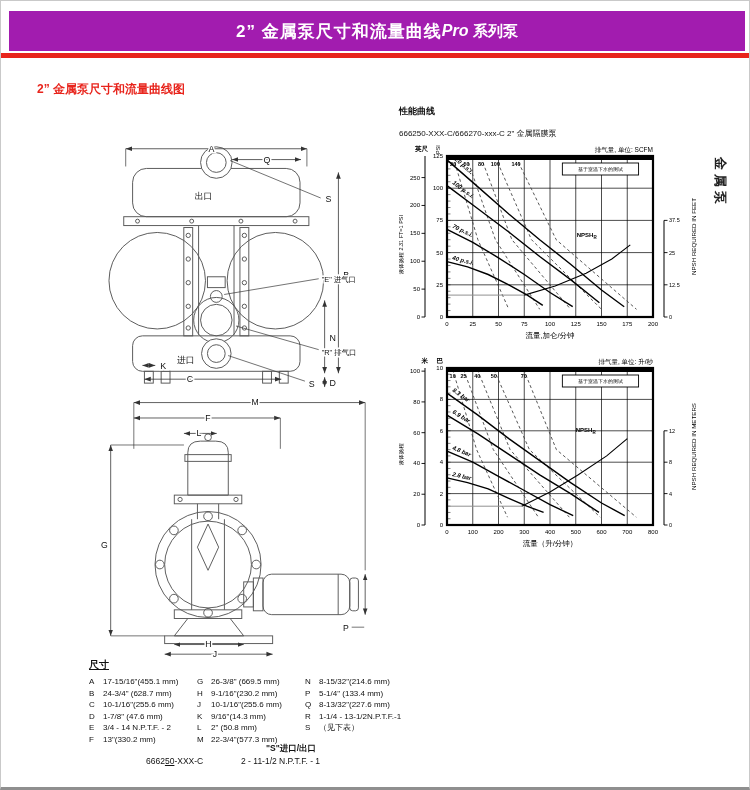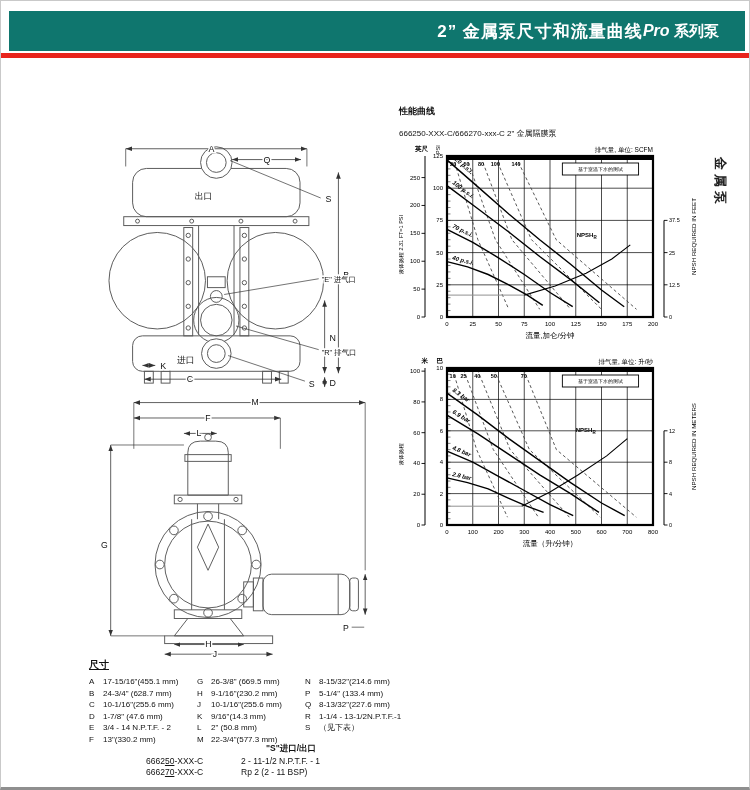--- a/index.html
+++ b/index.html
@@ -1,20 +1,20 @@
 <!DOCTYPE html>
 <html><head>
 <meta charset="utf-8">
 <style>
   html,body{margin:0;padding:0;background:#e8e8e8;}
   .page{position:relative;width:750px;height:790px;background:#fff;overflow:hidden;
         font-family:"Liberation Sans","DejaVu Sans",sans-serif;color:#111;
         border:1px solid #c9c9c9;border-bottom:3px solid #8f8f8f;box-sizing:border-box;}
-  .hdr{position:absolute;left:8px;right:4px;top:10px;height:40px;background:#0f766e;
-       display:flex;align-items:center;justify-content:flex-end;padding:0 26px;box-sizing:border-box;}
+  .hdr{position:absolute;left:8px;right:4px;top:10px;height:40px;background:#a21caf;
+       display:flex;align-items:center;justify-content:center;padding:0 26px;box-sizing:border-box;}
   .hdr .lt{color:#fff;font-weight:bold;font-size:17px;letter-spacing:1px;}
   .hdr .rt{color:#fff;font-weight:bold;}
   .hdr .rt .pro{font-size:16px;font-style:italic;}
   .hdr .rt .sfx{font-size:15px;margin-top:12px;}
   .redbar{position:absolute;left:0;right:0;top:52px;height:5px;background:#e8241c;}
   .subtitle{position:absolute;left:36px;top:80px;color:#e8241c;font-weight:bold;font-size:12px;}
   .sidetab{position:absolute;left:728px;top:156px;transform:rotate(90deg);transform-origin:0 0;
            font-weight:bold;font-size:13px;letter-spacing:4px;color:#222;white-space:nowrap;}
   .fv{position:absolute;left:85px;top:132px;}
   .sv{position:absolute;left:85px;top:390px;}
@@ -46,20 +46,21 @@
 
   <div class="hdr">
     <span class="lt">2” 金属泵尺寸和流量曲线</span>
     <span class="rt">
       <span class="pro">Pro</span>
       <span class="sfx">系列泵</span>
     </span>
   </div>
   <div class="redbar"></div>
 
+  <div class="subtitle">2” 金属泵尺寸和流量曲线图</div>
 
   <div class="sidetab">金属泵</div>
 
   <svg class="fv" width="300" height="258" viewBox="0 0 300 262">
     <defs>
       <marker id="af" markerWidth="9" markerHeight="8" refX="8" refY="4" orient="auto-start-reverse">
         <path d="M0,1 L8,4 L0,7 z" fill="#333"></path>
       </marker>
     </defs>
     <g class="mach">
@@ -491,20 +492,16 @@
     </div>
   </div>
 
   <div class="inlet">
     <div class="ih">"S"进口/出口</div>
     <div>
         <div class="inlet-row">
           <span class="mdl">6662<u>50</u>-XXX-C</span>
           <span>2 - 11-1/2 N.P.T.F. - 1</span>
         </div>
-        <div class="inlet-row">
-          <span class="mdl">6662<u>70</u>-XXX-C</span>
-          <span>Rp 2 (2 - 11 BSP)</span>
-        </div>
       </div>
   </div>
 
 </div>
 
 </body></html>

